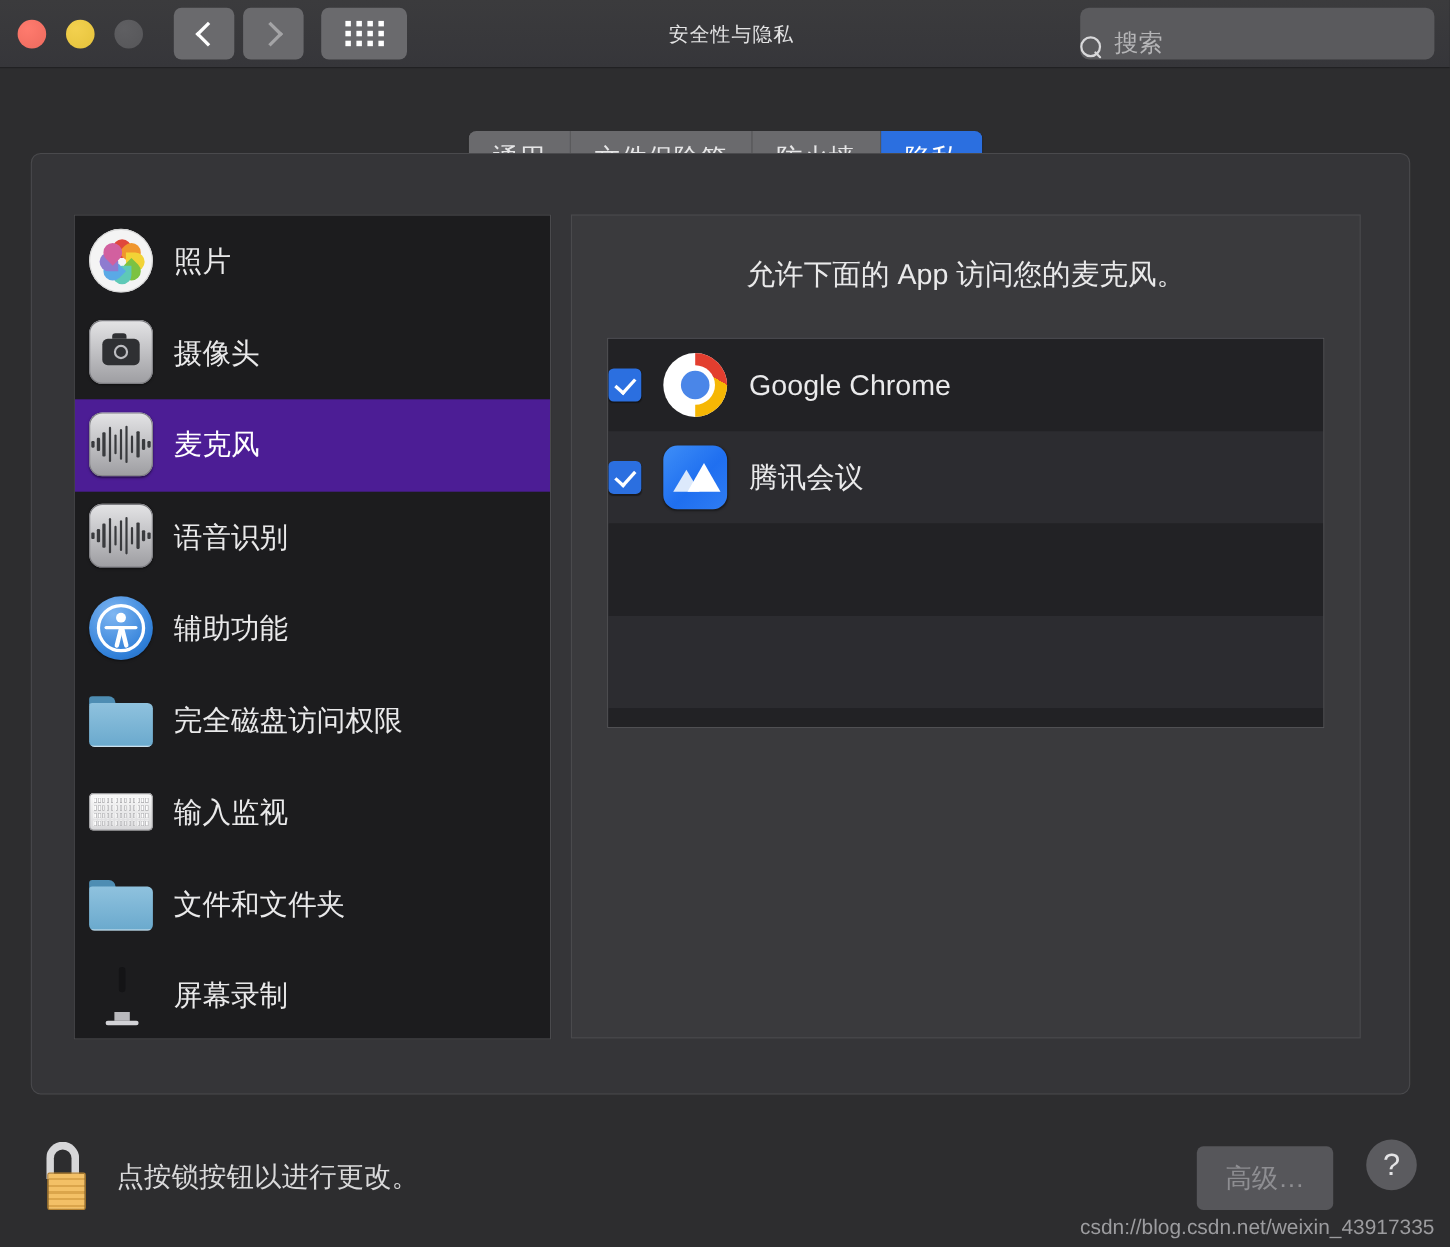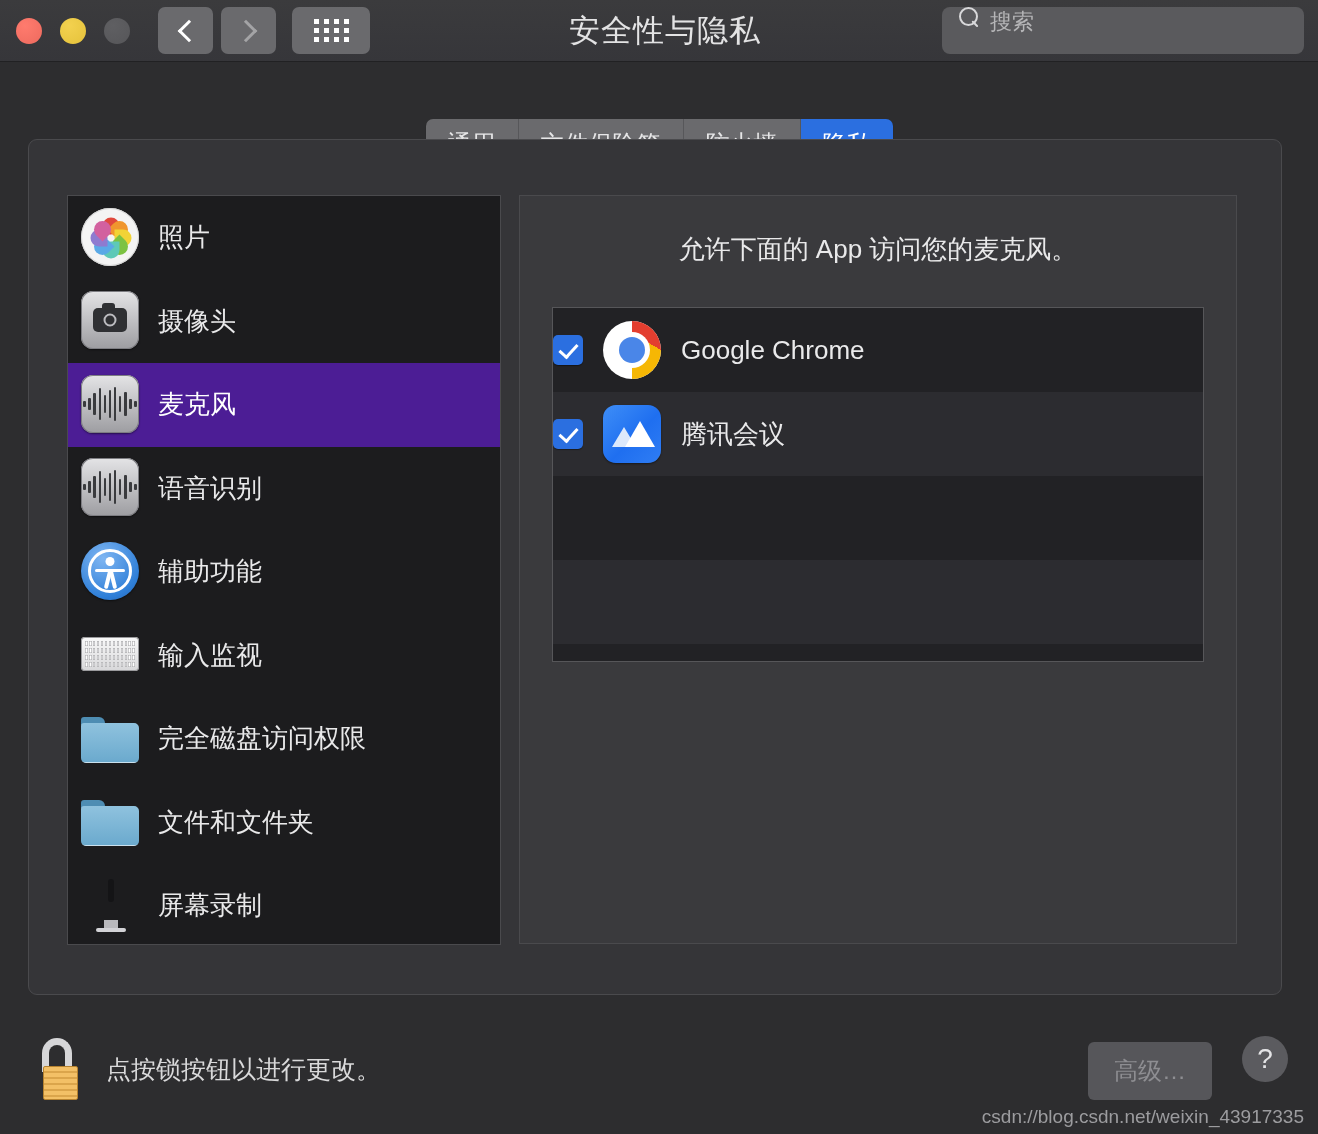--- a/index.html
+++ b/index.html
@@ -42,30 +42,30 @@
   .gridbtn {
     width: 78px; height: 47px; border-radius: 7px; background: #6a6a6d;
     margin-left: 16px;
     display: flex; align-items: center; justify-content: center;
   }
   .gridbtn .dots { display: grid; grid-template-columns: repeat(4, 5px); gap: 4px 5px; }
   .gridbtn .dots i { width: 5px; height: 5px; background: #fff; display: block; }
 
   .win-title {
     position: absolute; left: 0; right: 0; text-align: center;
-    font-size: 31px; color: #e3e3e4; letter-spacing: 1px;
+    font-size: 18px; color: #e3e3e4; letter-spacing: 1px;
     pointer-events: none;
     margin-left: 12px;
   }
 
   .searchbox {
     position: absolute; right: 14px; top: 7px;
-    width: 362px; height: 47px; border-radius: 8px;
+    width: 322px; height: 47px; border-radius: 8px;
     background: #5a5a5d;
-    display: flex; align-items: flex-start; padding-left: 17px; gap: 10px;
+    display: flex; align-items: flex-end; padding-left: 0; gap: 10px;
   }
   .search-glyph { position: relative; width: 21px; height: 21px; flex: 0 0 auto; }
   .search-glyph::before {
     content: ""; position: absolute; left: 0; top: 0;
     width: 15px; height: 15px; border: 2.4px solid #d8d8da; border-radius: 50%;
   }
   .search-glyph::after {
     content: ""; position: absolute; left: 13px; top: 13px;
     width: 8px; height: 2.4px; background: #d8d8da; transform: rotate(45deg);
     transform-origin: left center; border-radius: 2px;
@@ -435,94 +435,94 @@
                 <span class="arms"></span>
                 <span class="legs"></span>
             </div>
           </div>
         </div>
         <span class="label">辅助功能</span>
       </div>
 
       <div class="srow">
         <div class="sicon">
-          <div class="ic-kbd">
-            <span>
-                <i></i>
-                <i></i>
-                <i></i>
-                <i></i>
-                <i></i>
-                <i></i>
-                <i></i>
-                <i></i>
-                <i></i>
-                <i></i>
-                <i></i>
-                <i></i>
-                <i></i>
-              </span>
-            <span>
-                <i></i>
-                <i></i>
-                <i></i>
-                <i></i>
-                <i></i>
-                <i></i>
-                <i></i>
-                <i></i>
-                <i></i>
-                <i></i>
-                <i></i>
-                <i></i>
-                <i></i>
-              </span>
-            <span>
-                <i></i>
-                <i></i>
-                <i></i>
-                <i></i>
-                <i></i>
-                <i></i>
-                <i></i>
-                <i></i>
-                <i></i>
-                <i></i>
-                <i></i>
-                <i></i>
-                <i></i>
-              </span>
-            <span>
-                <i></i>
-                <i></i>
-                <i></i>
-                <i></i>
-                <i></i>
-                <i></i>
-                <i></i>
-                <i></i>
-                <i></i>
-                <i></i>
-                <i></i>
-                <i></i>
-                <i></i>
-              </span>
-          </div>
-        </div>
-        <span class="label">输入监视</span>
-      </div>
-
-      <div class="srow">
-        <div class="sicon">
           <div class="ic-folder">
               <span class="tabtop"></span>
               <span class="body"></span>
             </div>
         </div>
         <span class="label">完全磁盘访问权限</span>
+      </div>
+
+      <div class="srow">
+        <div class="sicon">
+          <div class="ic-kbd">
+            <span>
+                <i></i>
+                <i></i>
+                <i></i>
+                <i></i>
+                <i></i>
+                <i></i>
+                <i></i>
+                <i></i>
+                <i></i>
+                <i></i>
+                <i></i>
+                <i></i>
+                <i></i>
+              </span>
+            <span>
+                <i></i>
+                <i></i>
+                <i></i>
+                <i></i>
+                <i></i>
+                <i></i>
+                <i></i>
+                <i></i>
+                <i></i>
+                <i></i>
+                <i></i>
+                <i></i>
+                <i></i>
+              </span>
+            <span>
+                <i></i>
+                <i></i>
+                <i></i>
+                <i></i>
+                <i></i>
+                <i></i>
+                <i></i>
+                <i></i>
+                <i></i>
+                <i></i>
+                <i></i>
+                <i></i>
+                <i></i>
+              </span>
+            <span>
+                <i></i>
+                <i></i>
+                <i></i>
+                <i></i>
+                <i></i>
+                <i></i>
+                <i></i>
+                <i></i>
+                <i></i>
+                <i></i>
+                <i></i>
+                <i></i>
+                <i></i>
+              </span>
+          </div>
+        </div>
+        <span class="label">输入监视</span>
       </div>
 
       <div class="srow">
         <div class="sicon">
           <div class="ic-folder">
               <span class="tabtop"></span>
               <span class="body"></span>
             </div>
         </div>
         <span class="label">文件和文件夹</span>

